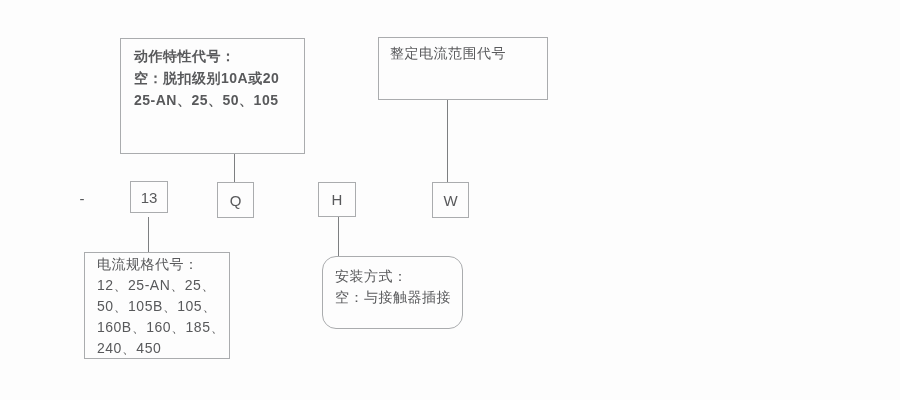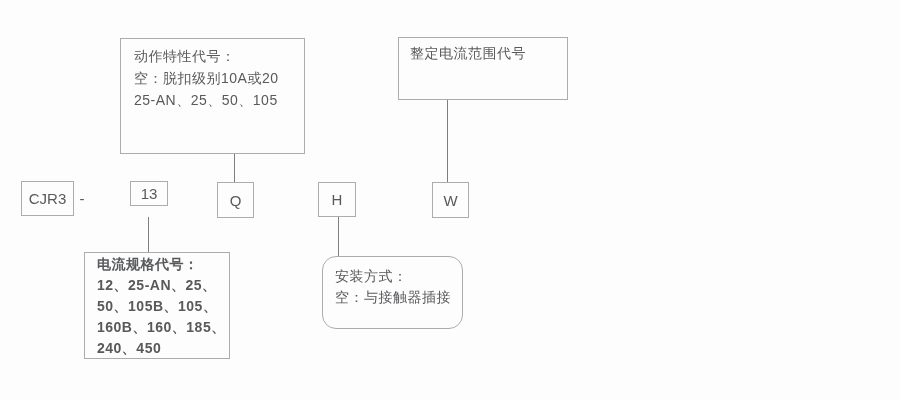--- a/index.html
+++ b/index.html
@@ -38,31 +38,31 @@
     align-items: center;
     justify-content: center;
     font-size: 15px;
   }
   .connector {
     position: absolute;
     width: 1px;
     background: #7d7f81;
   }
   
-  .callout-action { left: 120px; top: 38px; width: 185px; height: 116px; padding: 6px 16px 0 13px; }
+  .callout-action { left: 120px; top: 38px; width: 185px; height: 116px; padding: 6px 16px 0 13px; font-weight: bold; }
   
-  .callout-range { left: 378px; top: 37px; width: 170px; height: 63px; padding: 4px 6px 0 11px; margin-left: 20px; }
+  .callout-range { left: 378px; top: 37px; width: 170px; height: 63px; padding: 4px 6px 0 11px; }
   
-  .callout-spec { left: 84px; top: 252px; width: 146px; height: 107px; padding: 1px 16px 0 12px; line-height: 21px; font-weight: bold; }
+  .callout-spec { left: 84px; top: 252px; width: 146px; height: 107px; padding: 1px 16px 0 12px; line-height: 21px; }
   
   .callout-mount { left: 322px; top: 256px; width: 141px; height: 73px; padding: 9px 4px 0 12px; line-height: 21px; border-radius: 14px; }
   
   .box-prefix { left: 21px;  top: 181px; width: 53px; height: 35px; }
   .sep        { left: 74px;  top: 181px; width: 16px; height: 35px; }
-  .box-13     { left: 130px; top: 181px; width: 38px; height: 25px; }
+  .box-13     { left: 130px; top: 181px; width: 38px; height: 32px; }
   .box-q      { left: 217px; top: 182px; width: 37px; height: 36px; }
   .box-h      { left: 318px; top: 182px; width: 38px; height: 35px; }
   .box-w      { left: 432px; top: 182px; width: 37px; height: 36px; }
   
   .conn-q  { left: 234px; top: 154px; height: 28px; }
   .conn-w  { left: 447px; top: 100px; height: 82px; }
   .conn-13 { left: 148px; top: 217px; height: 35px; }
   .conn-h  { left: 338px; top: 217px; height: 39px; }
 </style>
 </head>
@@ -78,21 +78,20 @@
 
   <div class="box callout callout-range">
     <div class="tline">整定电流范围代号</div>
   </div>
 
   <div class="connector conn-q"></div>
   <div class="connector conn-w"></div>
   <div class="connector conn-13"></div>
   <div class="connector conn-h"></div>
 
-  <div class="box code box-prefix">CJR3</div>
   <div class="dash sep">-</div>
   <div class="box code box-13">13</div>
   <div class="box code box-q">Q</div>
   <div class="box code box-h">H</div>
   <div class="box code box-w">W</div>
 
   <div class="box callout callout-spec">
     <div class="tline">电流规格代号：</div>
     <div class="tline">12、25-AN、25、</div>
     <div class="tline">50、105B、105、</div>

